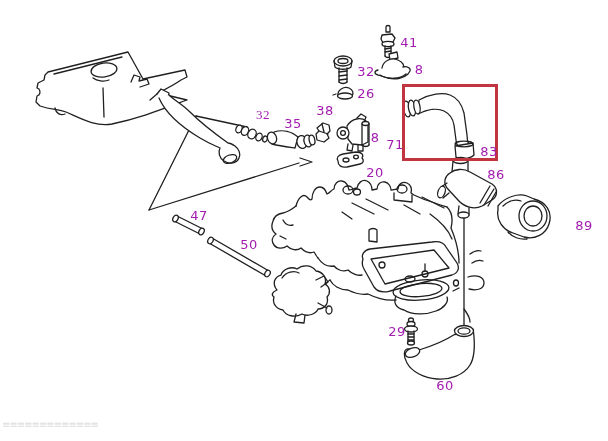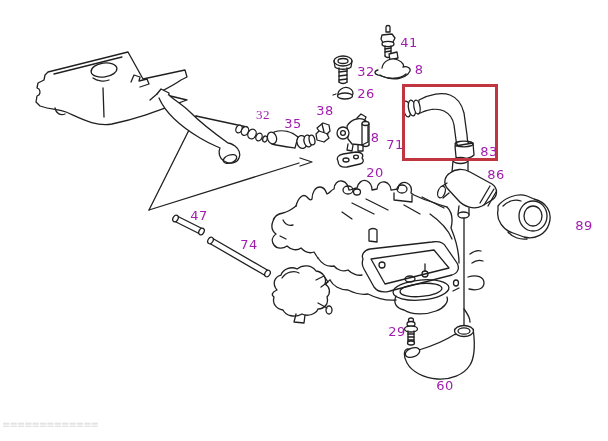--- a/index.html
+++ b/index.html
@@ -237,19 +237,19 @@
   <span class="lbl" style="left:325px; top:110px;">38</span>
   <span class="lbl" style="left:263px; top:115px;font-family:Liberation Serif, serif;">32</span>
   <span class="lbl" style="left:293px; top:123px;">35</span>
   <span class="lbl" style="left:375px; top:137px;">8</span>
   <span class="lbl" style="left:395px; top:136px;margin-top:8px;">71</span>
   <span class="lbl" style="left:375px; top:172px;">20</span>
   <span class="lbl" style="left:489px; top:151px;">83</span>
   <span class="lbl" style="left:496px; top:174px;">86</span>
   <span class="lbl" style="left:560px; top:225px;margin-left:24px;">89</span>
   <span class="lbl" style="left:199px; top:215px;">47</span>
-  <span class="lbl" style="left:249px; top:244px;">74</span>
+  <span class="lbl" style="left:249px; top:244px;">50</span>
   <span class="lbl" style="left:397px; top:331px;">29</span>
   <span class="lbl" style="left:445px; top:385px;">60</span>
 
   <span class="wm">≡≡≡≡≡≡≡≡≡≡≡≡≡</span>
 
 </div>
 
 </body></html>

